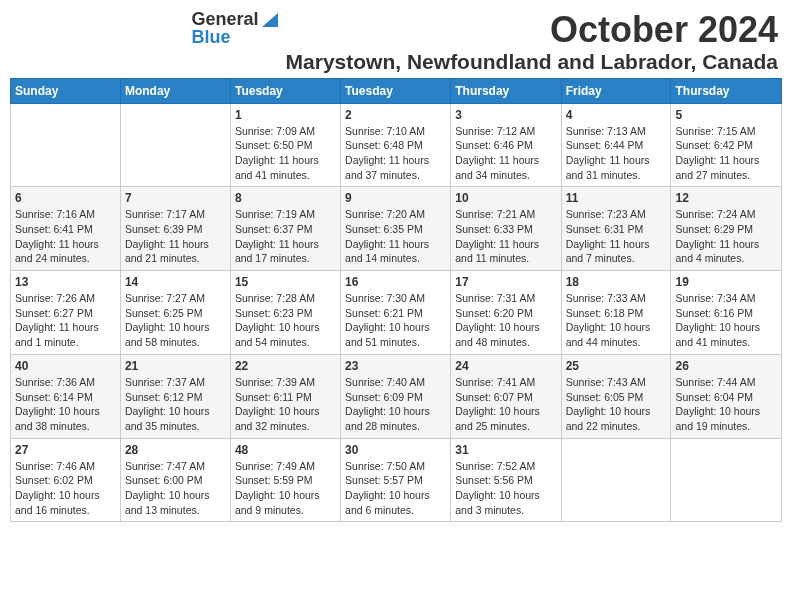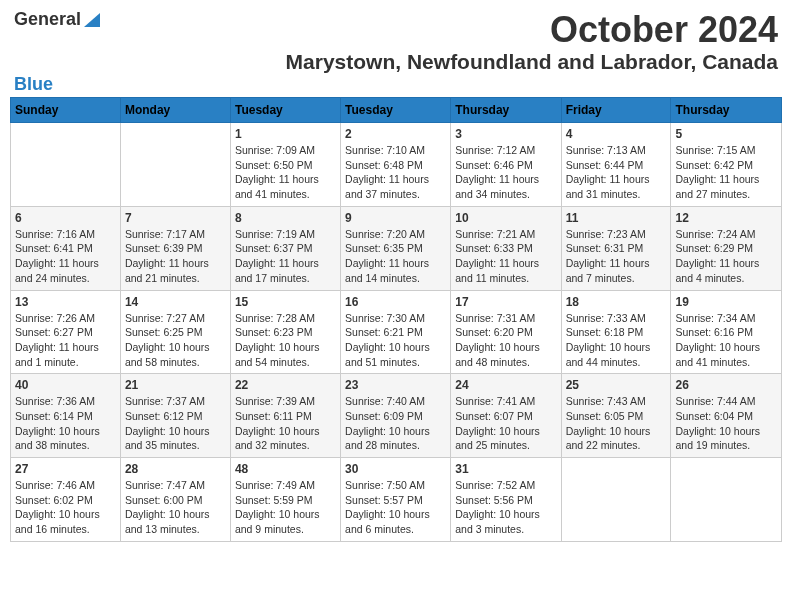--- a/index.html
+++ b/index.html
@@ -5,21 +5,21 @@
     * { box-sizing: border-box; margin: 0; padding: 0; }
     body {
       font-family: Arial, sans-serif;
       background: #fff;
       width: 792px;
       min-height: 612px;
       padding: 10px;
     }
     .header {
       display: flex;
-      justify-content: space-between;
+      justify-content: flex-end;
       align-items: flex-start;
       margin-bottom: 4px;
       padding: 0 4px;
     }
     .logo {
       display: flex;
       flex-direction: column;
       align-items: flex-start;
       line-height: 1;
     }
@@ -42,21 +42,21 @@
       font-weight: bold;
       color: #333;
     }
     .calendar {
       width: 100%;
       border-collapse: collapse;
       font-size: 11px;
     }
     .calendar thead th {
       background-color: #2980c4;
-      color: #000000;
+      color: #ffffff;
       padding: 5px 4px;
       text-align: left;
       font-size: 12px;
       font-weight: bold;
       border: 1px solid #2070b0;
     }
     .calendar tbody td {
       border: 1px solid #ccc;
       vertical-align: top;
       padding: 4px;
@@ -86,21 +86,21 @@
 <body>
 
 <div class="header">
   <div class="logo">
     <div class="logo-row">
       <span style="font-size:18px;font-weight:bold;color:#333;">General</span>
       <svg width="16" height="14" viewBox="0 0 16 14" style="margin-left:3px;margin-top:2px;">
         <polygon points="0,14 16,14 16,0" fill="#2980c4"></polygon>
       </svg>
     </div>
-    <span style="font-size:18px;font-weight:bold;color:#2980c4;margin-top:47px;">Blue</span>
+    <span style="font-size:18px;font-weight:bold;color:#2980c4;">Blue</span>
   </div>
   <div class="title-section">
     <div class="month-title">October 2024</div>
     <div class="location-title">Marystown, Newfoundland and Labrador, Canada</div>
   </div>
 </div>
 
 <table class="calendar">
   <thead>
     <tr>

